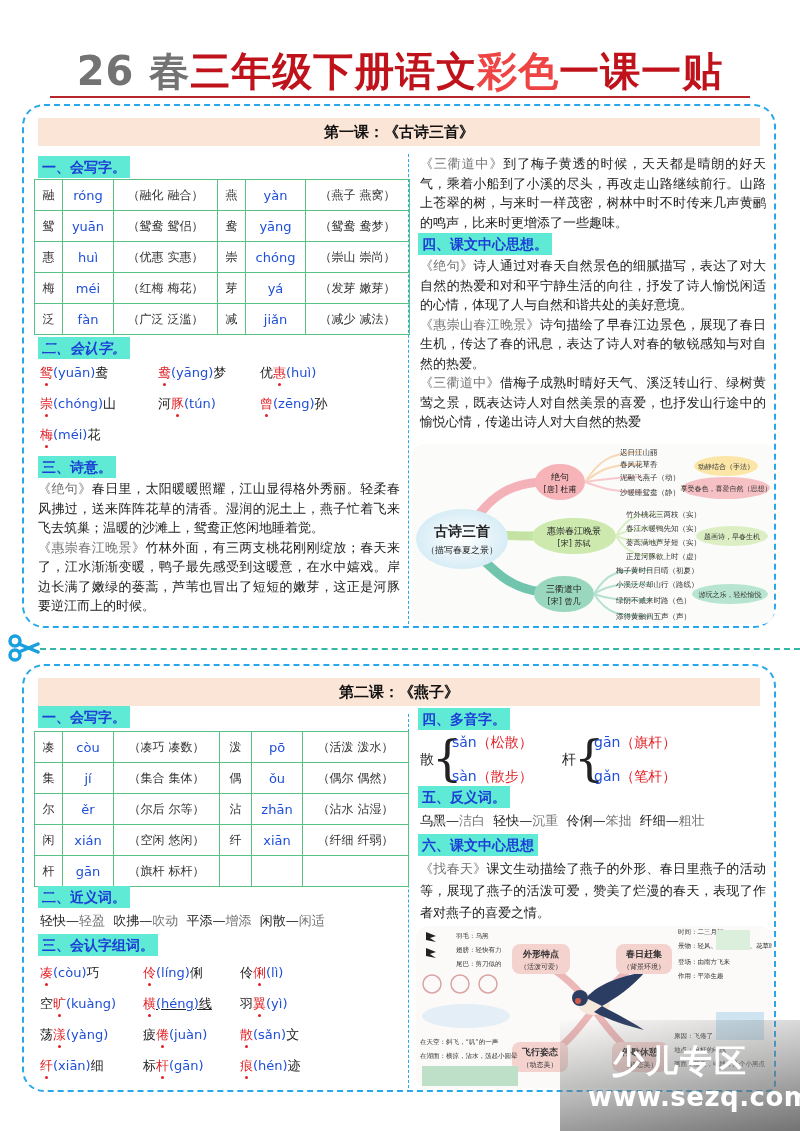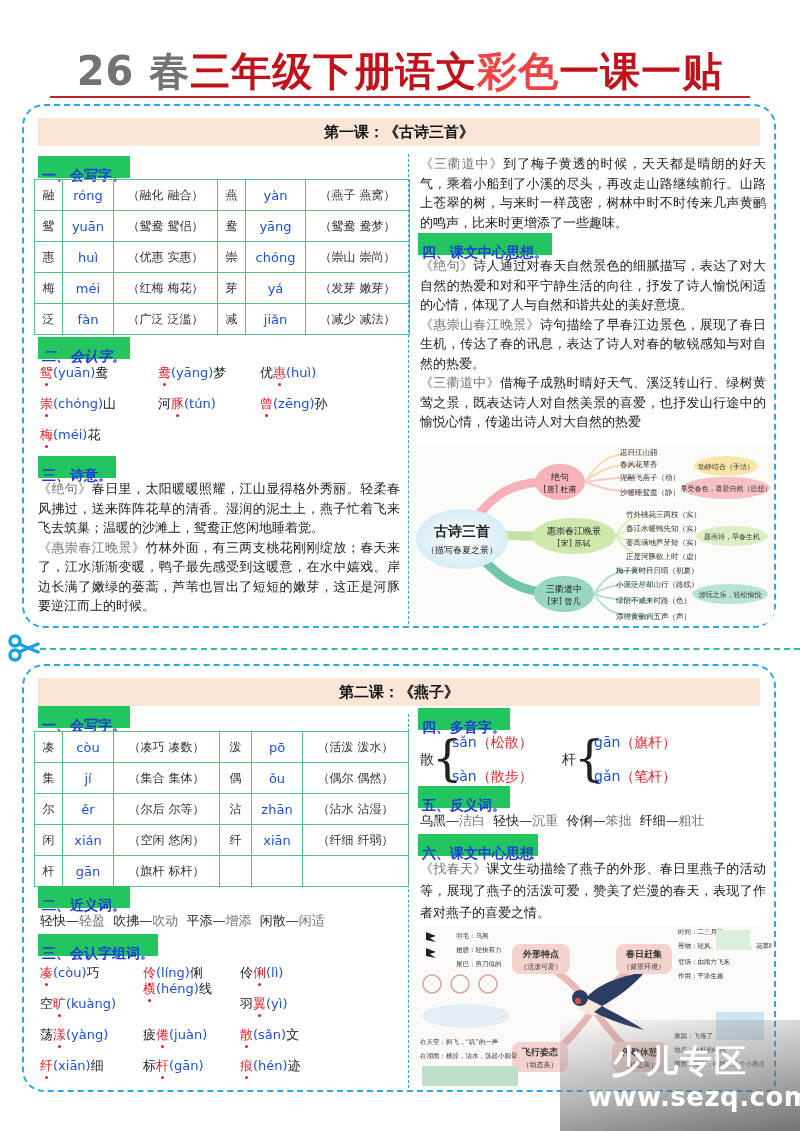--- a/index.html
+++ b/index.html
@@ -23,22 +23,22 @@
   .card1 { top: 104px; height: 524px; }
   .card2 { top: 664px; height: 428px; border-bottom-right-radius: 8px; }
 
   .lesson-header {
     position: absolute; left: 14px; right: 14px; top: 12px; height: 28px;
     background: #fbe5d6; text-align: center; font-size: 15px; font-weight: bold; line-height: 28px; color: #111;
   }
   .col-divider { position: absolute; left: 384px; width: 0; border-left: 1.5px dashed #28a8ea; }
 
   .sec-title {
-    position: absolute; background: #22c55e; color: #1c3ed6; font-weight: bold;
-    font-size: 14px; line-height: 22px; height: 22px; padding: 8px 4px; white-space: nowrap;
+    position: absolute; background: #5eead4; color: #1c3ed6; font-weight: bold;
+    font-size: 14px; line-height: 22px; height: 22px; padding: 0 4px; white-space: nowrap;
   }
 
   table.write { position: absolute; border-collapse: collapse; font-size: 12px; }
   table.write td { border: 1.5px solid #58c285; height: 31px; text-align: center; vertical-align: middle; }
   table.write td.hz { width: 28px; color: #333; }
   table.write td.py { width: 51px; color: #1f4fd8; font-family: "DejaVu Sans", sans-serif; font-size: 13px; }
   table.write td.wd { width: 104px; color: #333; }
 
   .recog { position: absolute; font-size: 13px; white-space: nowrap; }
   .recog .item { position: absolute; }
@@ -288,21 +288,21 @@
     <span>平添—</span><span class="red">增添</span>&nbsp;
     <span>闲散—</span><span class="red">闲适</span>
   </div>
 
   <div class="sec-title" style="left:14px;top:268px;">三、会认字组词。</div>
   <div class="recog" style="left:16px;top:298px;width:360px;height:122px;">
     <div class="item" style="left:0;top:0;"><span></span><span class="red dot">凑</span><span class="blue">(còu)</span><span>巧</span></div>
     <div class="item" style="left:103px;top:0;"><span></span><span class="red dot">伶</span><span class="blue">(líng)</span><span>俐</span></div>
     <div class="item" style="left:200px;top:0;"><span>伶</span><span class="red dot">俐</span><span class="blue">(lì)</span><span></span></div>
     <div class="item" style="left:0;top:31px;"><span>空</span><span class="red dot">旷</span><span class="blue">(kuàng)</span><span></span></div>
-    <div class="item" style="left:103px;top:16px;"><span></span><span class="red dot">横</span><span class="blue">(héng)</span><span>线</span></div>
+    <div class="item" style="left:103px;top:31px;text-decoration:underline;"><span></span><span class="red dot">横</span><span class="blue">(héng)</span><span>线</span></div>
     <div class="item" style="left:200px;top:31px;"><span>羽</span><span class="red dot">翼</span><span class="blue">(yì)</span><span></span></div>
     <div class="item" style="left:0;top:62px;"><span>荡</span><span class="red dot">漾</span><span class="blue">(yàng)</span><span></span></div>
     <div class="item" style="left:103px;top:62px;"><span>疲</span><span class="red dot">倦</span><span class="blue">(juàn)</span><span></span></div>
     <div class="item" style="left:200px;top:62px;"><span></span><span class="red dot">散</span><span class="blue">(sǎn)</span><span>文</span></div>
     <div class="item" style="left:0;top:93px;"><span></span><span class="red dot">纤</span><span class="blue">(xiān)</span><span>细</span></div>
     <div class="item" style="left:103px;top:93px;"><span>标</span><span class="red dot">杆</span><span class="blue">(gān)</span><span></span></div>
     <div class="item" style="left:200px;top:93px;"><span></span><span class="red dot">痕</span><span class="blue">(hén)</span><span>迹</span></div>
   </div>
 
   <div class="sec-title" style="left:394px;top:42px;">四、多音字。</div>

